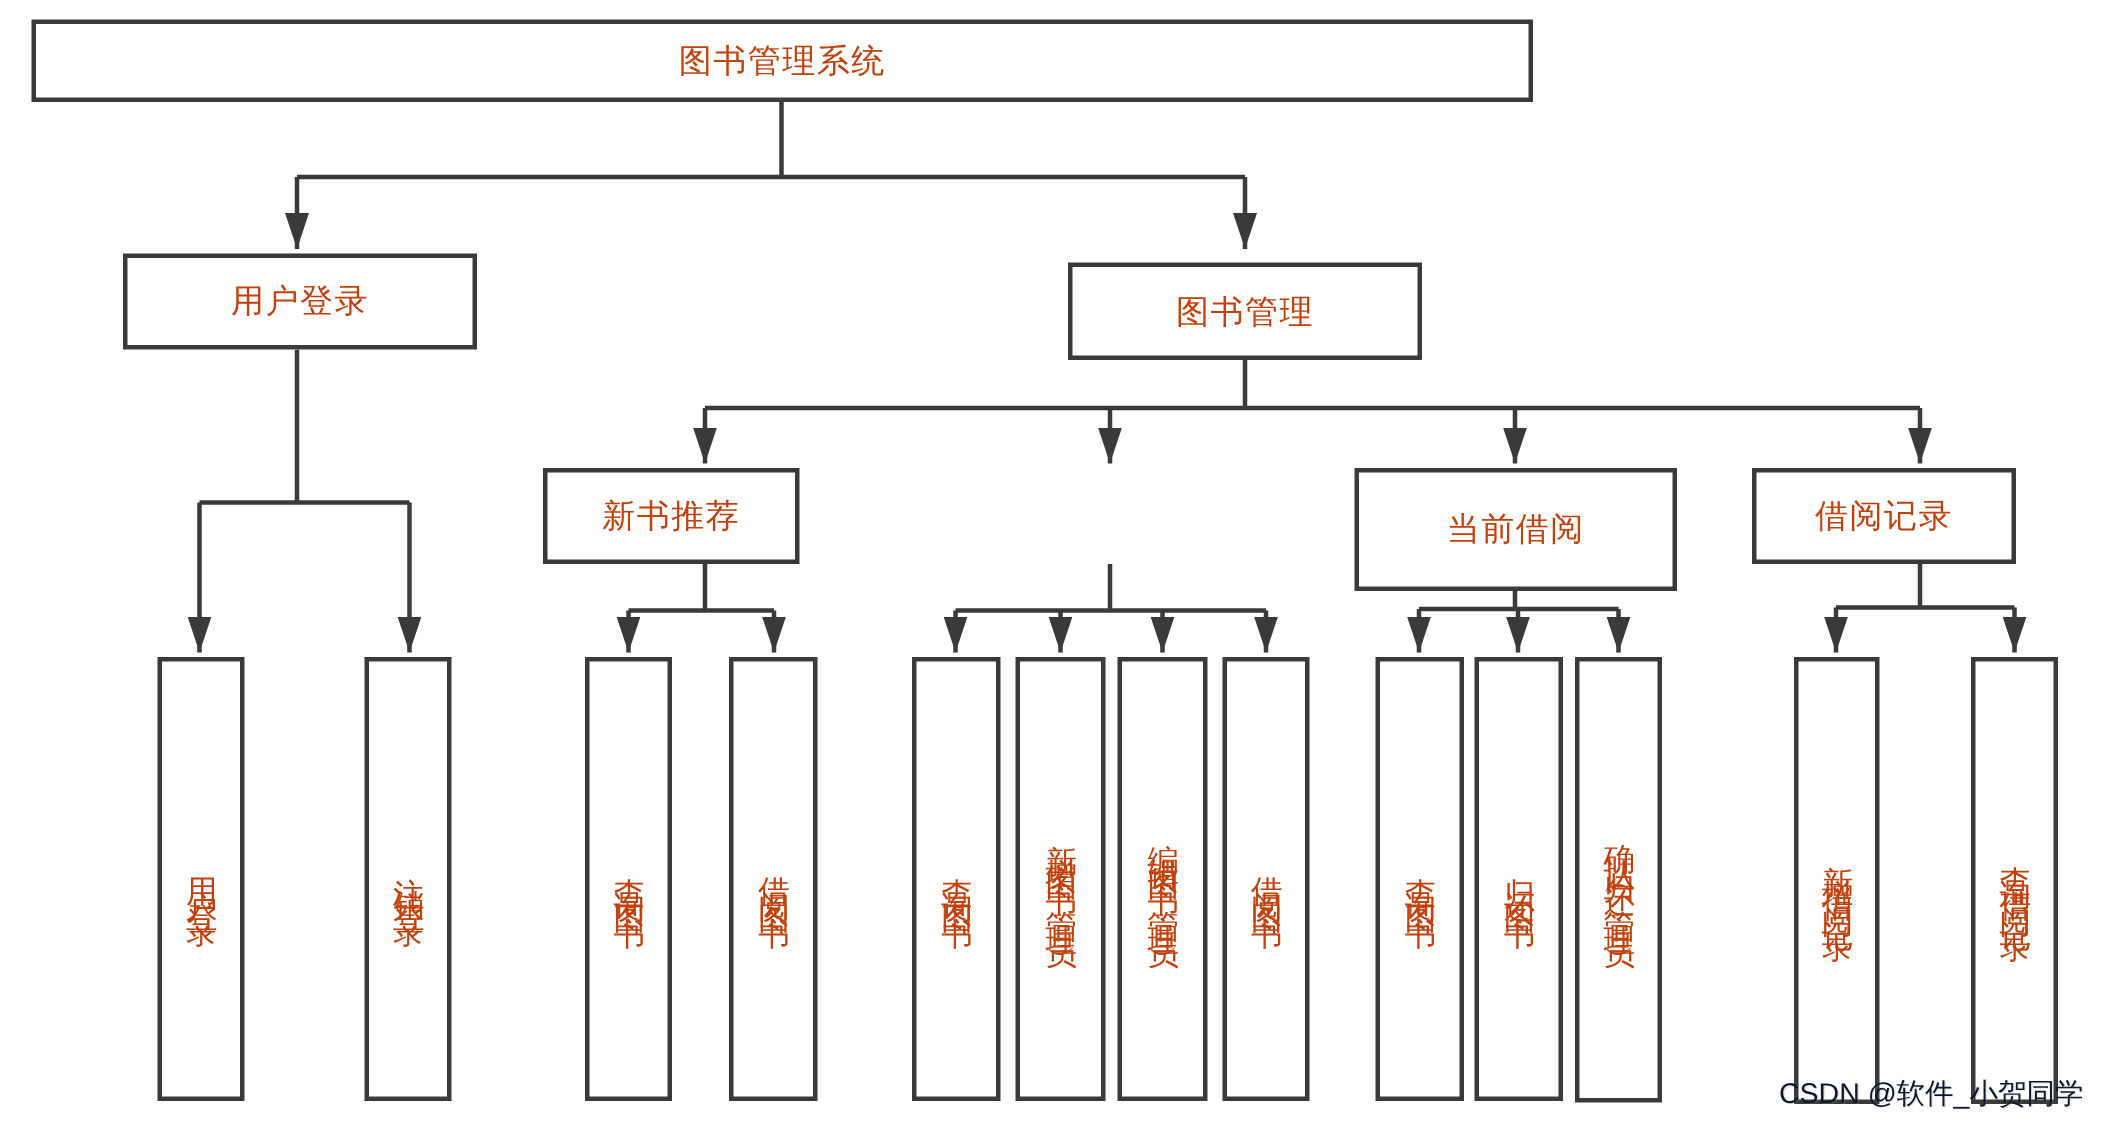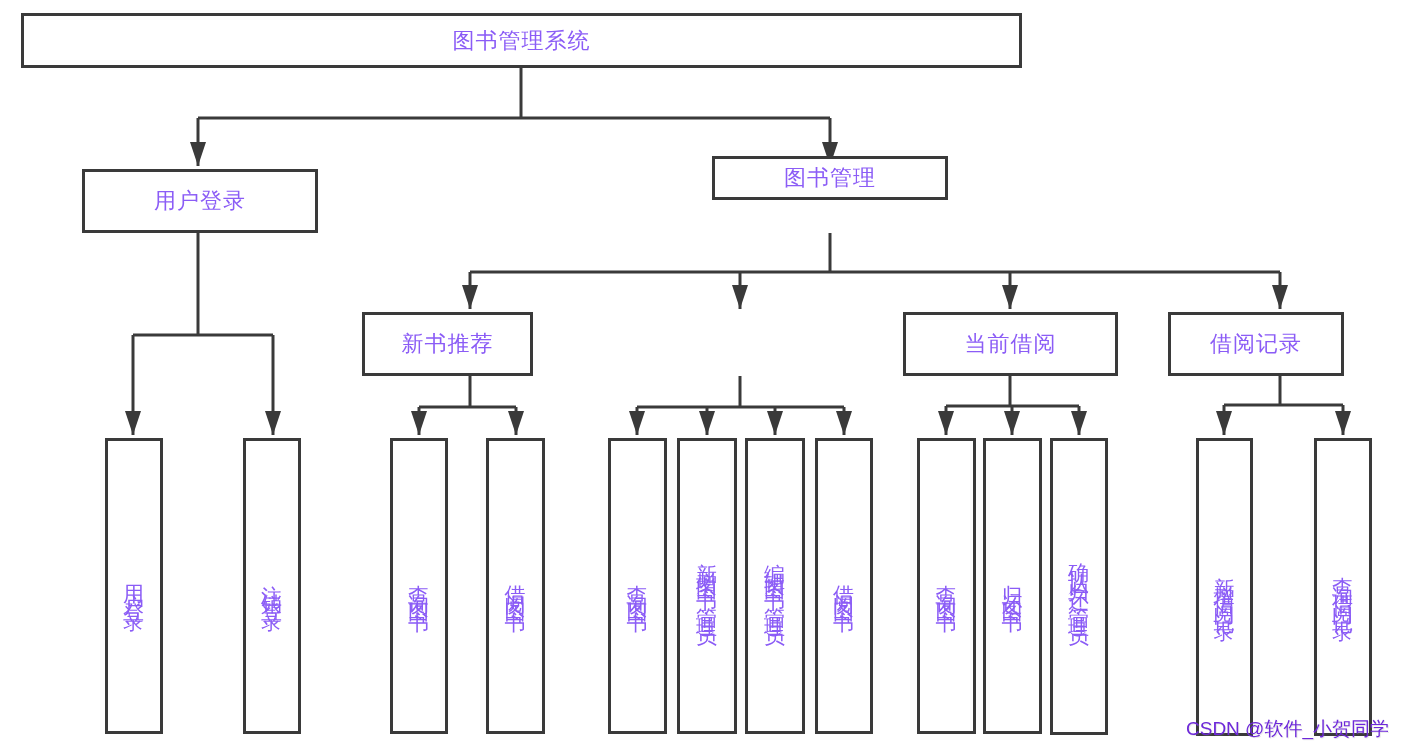--- a/index.html
+++ b/index.html
@@ -14,45 +14,46 @@
   #connectors {
     position: absolute;
     left: 0; top: 0;
     z-index: 0;
   }
   .node {
     position: absolute;
     box-sizing: border-box;
     border: 3px solid #3a3a3a;
     background: #ffffff;
-    color: #8b5cf6;
+    color: #c2410c;
     display: flex;
     align-items: center;
     justify-content: center;
     z-index: 1;
     text-align: left;
+    font-family: Liberation Serif, serif;
   }
   .h-node {
     font-size: 22px;
     letter-spacing: 1px;
     white-space: nowrap;
   }
   .v-node {
     writing-mode: vertical-rl;
     font-size: 21px;
     letter-spacing: 9px;
     line-height: 1;
   }
   #watermark {
     position: absolute;
     left: 1186px;
     top: 716px;
     z-index: 5;
     font-size: 19px;
-    color: #6d28d9;
+    color: #0f172a;
     text-shadow: 1px 1px 0 #8f8f8f33;
     white-space: nowrap;
   }
 </style>
 </head>
 <body>
 
 <div id="stage">
 
   <svg id="connectors" width="1405" height="747" viewBox="0 0 1405 747">
@@ -101,24 +102,24 @@
       <path d="M1280 376 V405"></path>
       <path d="M1224 405 H1343"></path>
       <path d="M1224 405 V435" marker-end="url(#arrow)"></path>
       <path d="M1343 405 V435" marker-end="url(#arrow)"></path>
     </g>
   </svg>
 
   <div class="node h-node" style="left:21px; top:13px; width:1001px; height:55px">图书管理系统</div>
 
   <div class="node h-node" style="left:82px; top:169px; width:236px; height:64px">用户登录</div>
-  <div class="node h-node" style="left:712px; top:156px; width:236px; height:44px">图书管理</div>
+  <div class="node h-node" style="left:712px; top:175px; width:236px; height:65px">图书管理</div>
 
   <div class="node h-node" style="left:362px; top:312px; width:171px; height:64px">新书推荐</div>
-  <div class="node h-node" style="left:903px; top:312px; width:215px; height:64px">当前借阅</div>
+  <div class="node h-node" style="left:903px; top:312px; width:215px; height:82px">当前借阅</div>
   <div class="node h-node" style="left:1168px; top:312px; width:176px; height:64px">借阅记录</div>
 
   <div class="node v-node" style="left:105px; top:438px; width:58px; height:296px">用户登录</div>
   <div class="node v-node" style="left:243px; top:438px; width:58px; height:296px">注销登录</div>
 
   <div class="node v-node" style="left:390px; top:438px; width:58px; height:296px">查询图书</div>
   <div class="node v-node" style="left:486px; top:438px; width:59px; height:296px">借阅图书</div>
 
   <div class="node v-node" style="left:608px; top:438px; width:59px; height:296px">查询图书</div>
   <div class="node v-node" style="left:677px; top:438px; width:60px; height:296px">新增图书（管理员）</div>

